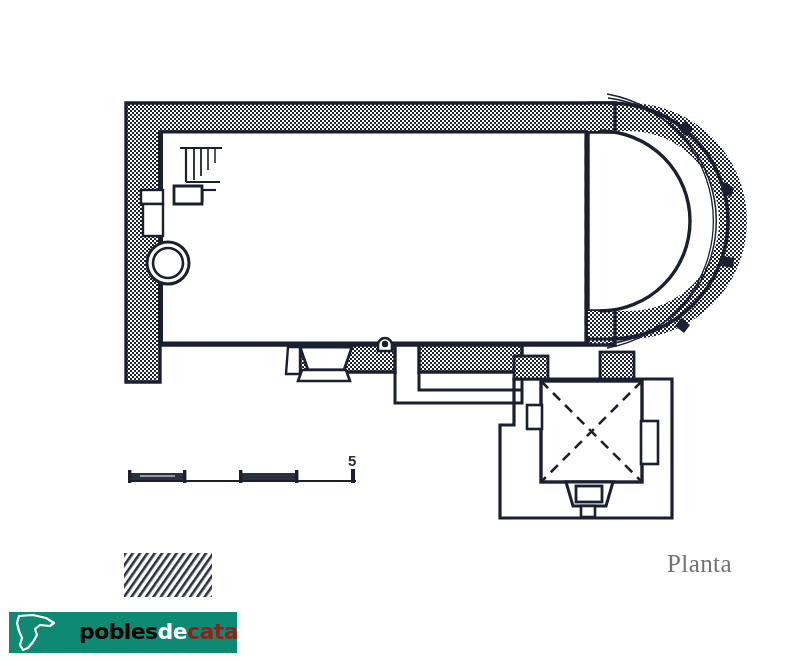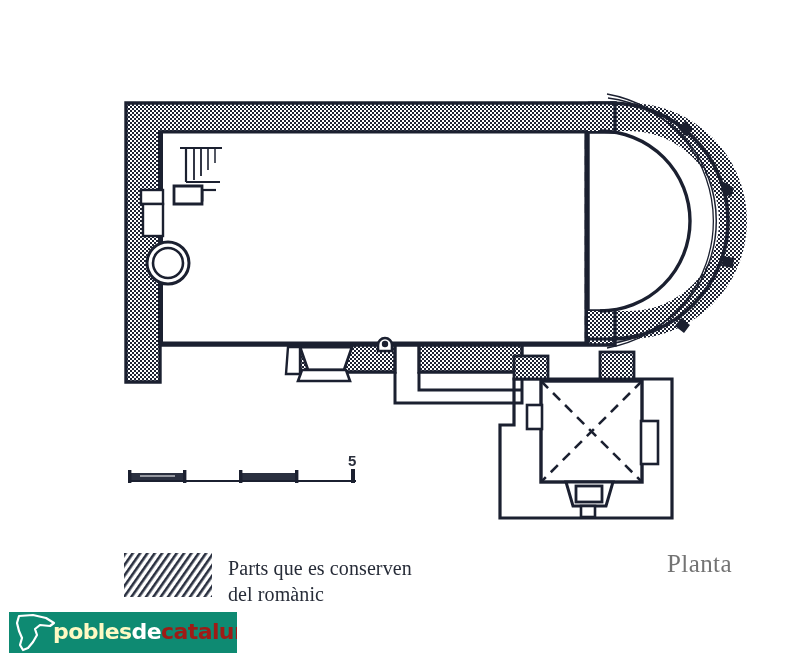--- a/index.html
+++ b/index.html
@@ -100,21 +100,21 @@
     position: absolute;
     left: 44px;
     top: 6px;
     font-family: "DejaVu Sans", sans-serif;
     font-size: 22px;
     font-weight: 700;
     line-height: 28px;
     letter-spacing: -0.6px;
     white-space: nowrap;
   }
-  .wm-pobles { color: #fef9c3; }
+  .wm-pobles { color: #000000; margin-left: 26px; }
   .wm-de     { color: #ffffff; }
   .wm-cat    { color: #9e1b16; }
 </style>
 </head>
 <body>
 
 <div id="stage">
 
   <svg id="plan-svg" viewBox="0 0 800 662" xmlns="http://www.w3.org/2000/svg">
     <defs>
@@ -274,22 +274,20 @@
 
     </g>
   </svg>
 
   <div class="scale-label">5</div>
 
   <div class="legend">
     <svg class="legend-swatch" viewBox="0 0 88 44">
       <rect x="0" y="0" width="88" height="44" fill="url(#hatch)"></rect>
     </svg>
-    <div class="legend-text">Parts que es conserven
-del romànic</div>
   </div>
 
   <div class="planta-caption">Planta</div>
 
   <div class="watermark">
     <svg class="wm-map" viewBox="0 0 46 41">
       <path d="M6 4 L20 3 L33 6 L41 11 L37 14 L27 13 L22 17 L24 23
                L20 30 L15 36 L10 38 L7 33 L9 26 L6 19 L4 11 Z" fill="none" stroke="#ffffff" stroke-width="2.2" stroke-linejoin="round"></path>
     </svg>
     <div class="wm-text">

